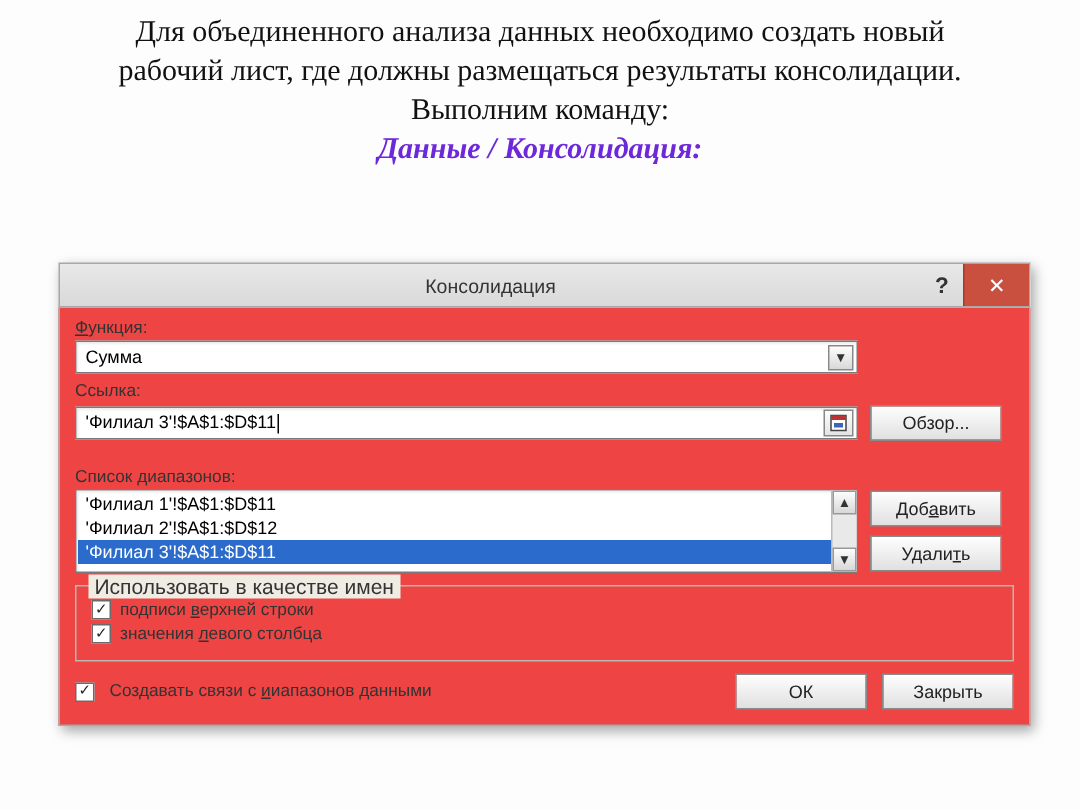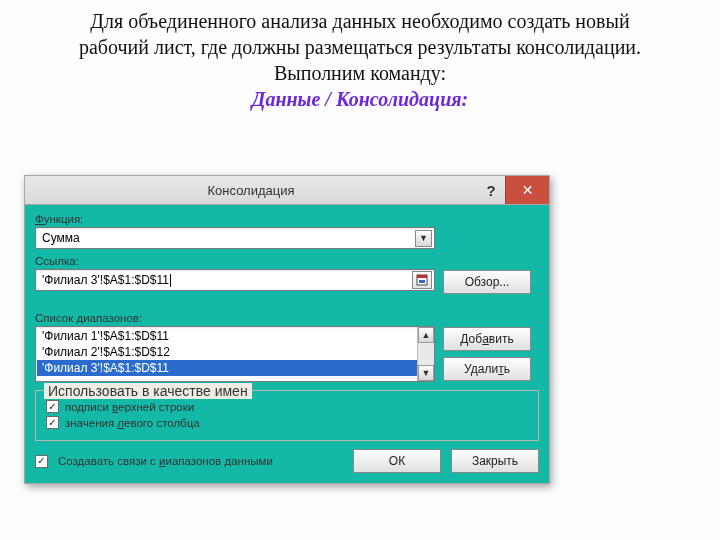--- a/index.html
+++ b/index.html
@@ -20,23 +20,23 @@
     line-height: 1.3;
     color: #111;
   }
   .slide-text .cmd {
     color: #6d28d9;
     font-style: italic;
     font-weight: bold;
   }
   .dialog-wrap {
     position: absolute;
-    left: 24px;
+    left: 39px;
     top: 175px;
-    width: 526px;
+    width: 648px;
     box-shadow: 2px 3px 8px rgba(0,0,0,0.35);
   }
   .titlebar {
     height: 30px;
     background: linear-gradient(#e8e8e8,#d9d9d9);
     border: 1px solid #a8a8a8;
     display: flex;
     align-items: center;
     position: relative;
     font-size: 13px;
@@ -58,30 +58,30 @@
     height: 100%;
     background: #c94f3f;
     color: #fff;
     display: flex;
     align-items: center;
     justify-content: center;
     font-size: 14px;
     border-left: 1px solid #a83a2c;
   }
   .dlg-body {
-    background: #14b8a6;
+    background: #ef4444;
     border: 1px solid #a8a8a8;
     border-top: none;
     padding: 6px 10px 10px 10px;
     font-size: 11.5px;
     color: #333;
   }
   .lbl { margin: 2px 0 2px 0; }
   .underline { text-decoration: underline; }
-  .row { display: flex; gap: 8px; }
+  .row { display: flex; align-items: center; gap: 8px; }
   .field-col { flex: 1; }
   .select-box, .text-input, .listbox {
     border: 1px solid #7a7a7a;
     background: #fff;
     box-shadow: inset 1px 1px 2px rgba(0,0,0,0.1);
     font-family: Tahoma, Arial, sans-serif;
     font-size: 12px;
     color: #000;
   }
   .select-box {

